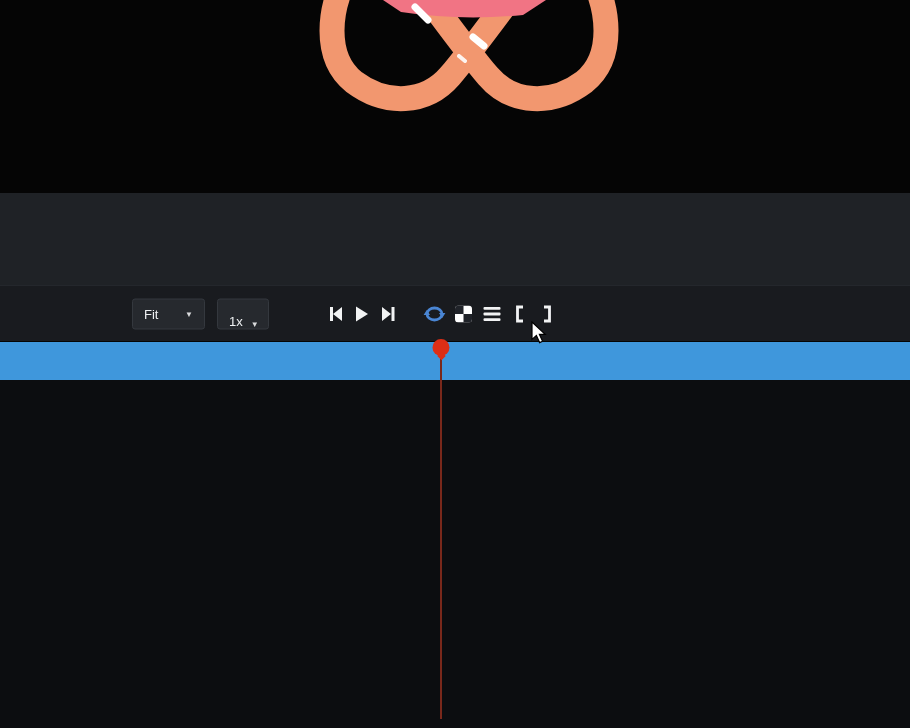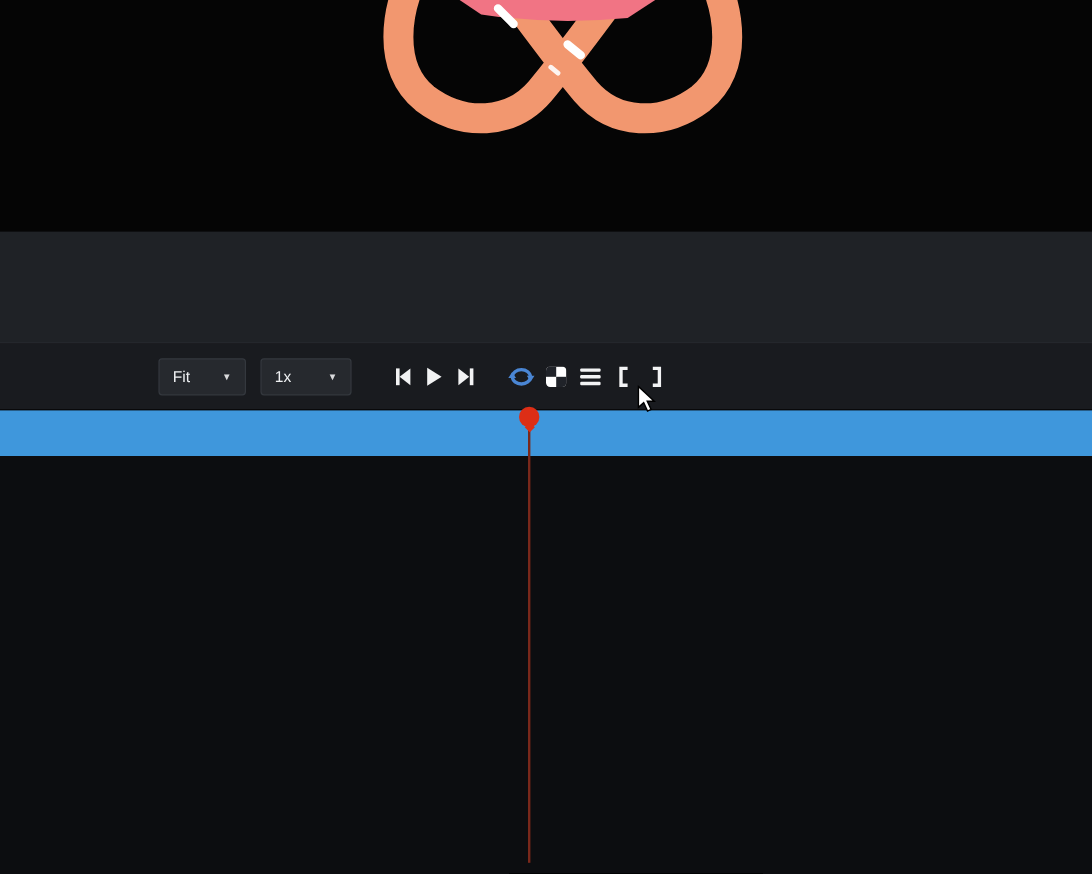--- a/index.html
+++ b/index.html
@@ -67,21 +67,21 @@
 
   <div class="gutter-panel"></div>
 
   <div class="toolbar">
 
     <div class="ctl dd-btn" style="left:132px;width:73px;">
       <span>Fit</span>
       <span class="chev">▼</span>
     </div>
 
-    <div class="ctl dd-btn" style="left:217px;width:76px;">
+    <div class="ctl dd-btn" style="left:217px;width:52px;align-items:flex-end;">
       <span>1x</span>
       <span class="chev">▼</span>
     </div>
 
     <button class="ctl icon-btn" style="left:329px;" title="skip-to-start">
       <svg width="14" height="16" viewBox="0 0 14 16">
         <rect x="1" y="1" width="3" height="14" fill="var(--icon-color)"></rect>
         <polygon points="13,1 13,15 4,8" fill="var(--icon-color)"></polygon>
       </svg>
     </button>

